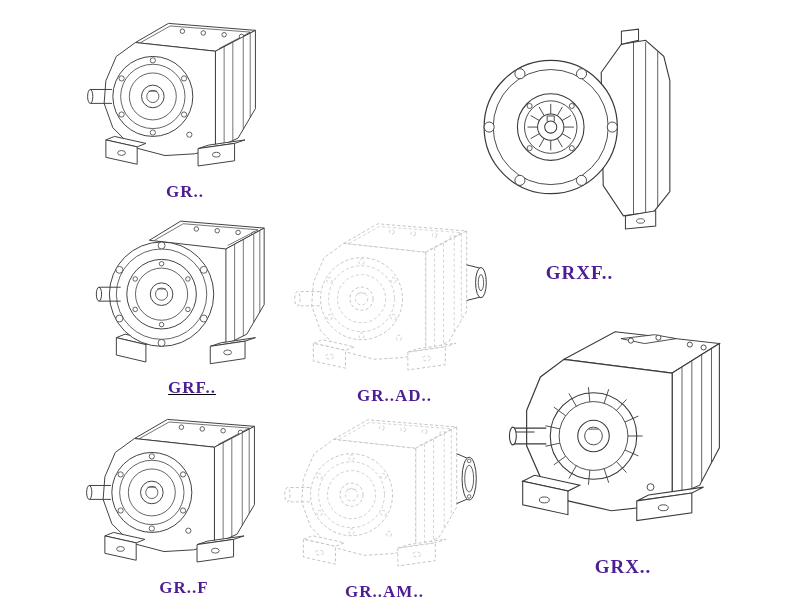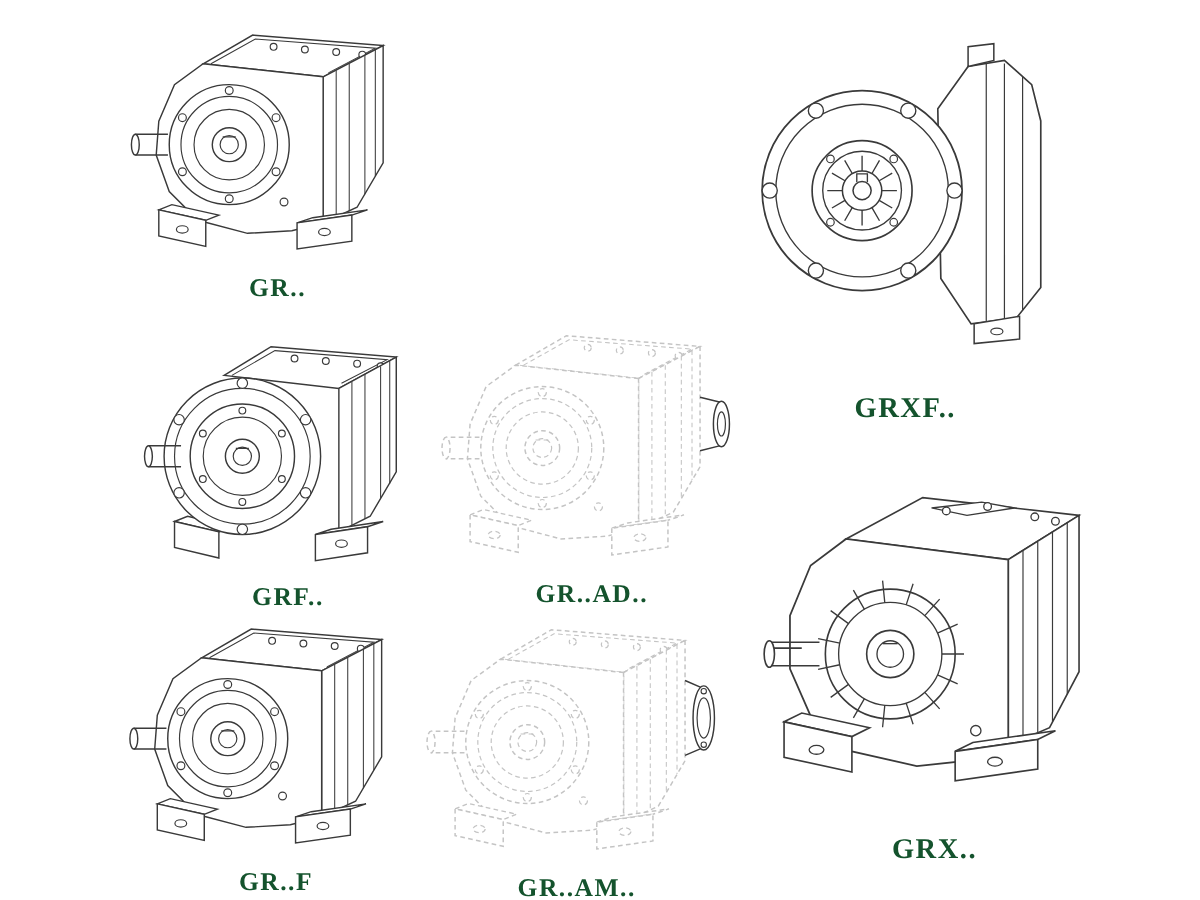--- a/index.html
+++ b/index.html
@@ -15,21 +15,21 @@
     position: absolute;
     display: flex;
     flex-direction: column;
     align-items: center;
   }
   .fig svg { display: block; color: #3a3a3a; }
   .fig figcaption {
     font-weight: bold;
     font-size: 17px;
     letter-spacing: 1px;
-    color: #14532d;
+    color: #4c1d95;
     margin-top: 2px;
     white-space: nowrap;
   }
   .fig.lg figcaption { font-size: 19px; }
   .cap-gap-lg { margin-top: 16px !important; }
   .cap-gap-md { margin-top: 12px !important; }
 </style>
 </head>
 <body>
 
@@ -164,28 +164,28 @@
 <div id="canvas">
 
   <figure class="fig" style="left:85px; top:6px; width:200px;">
     <svg viewBox="0 0 230 200" width="200">
       <use href="#sym-gb" color="#3a3a3a"></use>
     </svg>
     <figcaption>GR..</figcaption>
   </figure>
 
 
-  <figure class="fig lg" style="left:496px; top:14px; width:215px;">
+  <figure class="fig lg" style="left:472px; top:14px; width:215px;">
     <svg viewBox="0 0 210 230" width="212">
       <use href="#sym-grxf" color="#3a3a3a"></use>
     </svg>
     <figcaption class="cap-gap-lg">GRXF..</figcaption>
   </figure>
 
-  <figure class="fig" style="left:92px; top:212px; width:200px;">
+  <figure class="fig" style="left:92px; top:202px; width:200px;text-decoration:underline;">
     <svg viewBox="0 0 230 200" width="200">
       <use href="#sym-gbf" color="#3a3a3a"></use>
     </svg>
     <figcaption>GRF..</figcaption>
   </figure>
 
   <figure class="fig" style="left:292px; top:206px; width:205px;">
     <svg viewBox="0 0 230 200" width="205">
       <use href="#sym-gb" color="#c4c4c4" stroke-dasharray="3.5 2.5"></use>
       <g stroke="#3a3a3a">

